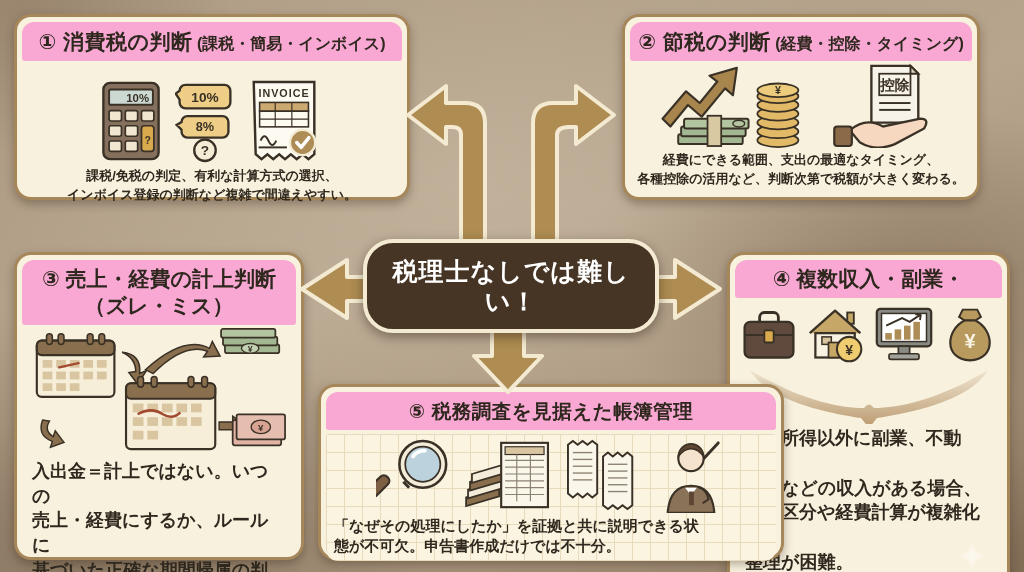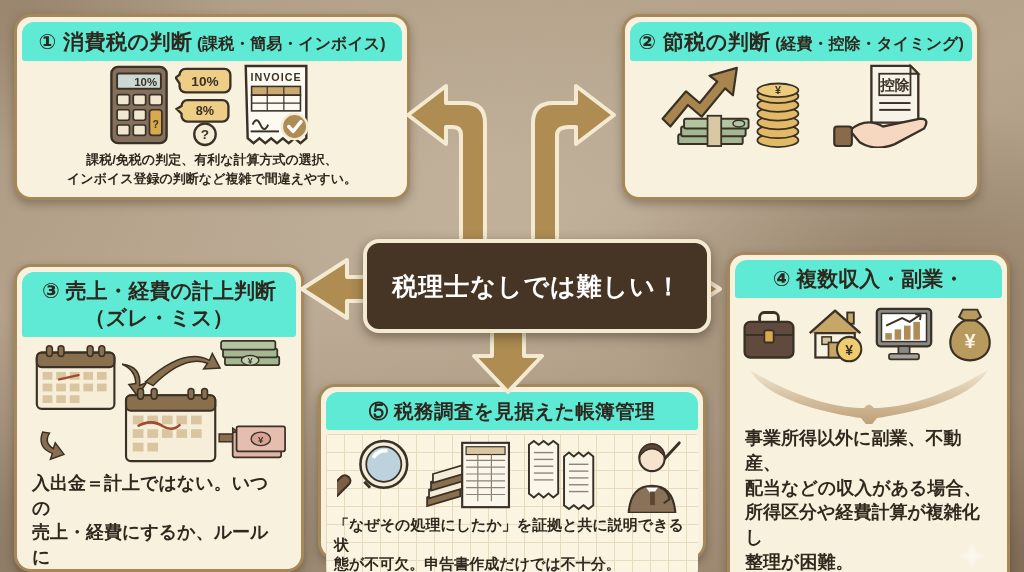--- a/index.html
+++ b/index.html
@@ -12,43 +12,43 @@
       radial-gradient(380px 240px at 98% 98%, rgba(96,76,56,.42), transparent 70%),
       radial-gradient(300px 200px at 2% 2%, rgba(120,98,76,.35), transparent 70%),
       radial-gradient(640px 420px at 46% 32%, rgba(210,196,174,.42), transparent 75%),
       linear-gradient(160deg,#ab9880 0%,#b7a58e 45%,#96816a 100%);
   }
   .card{
     position:absolute;background:#f8f1de;border:3px solid #a5875a;border-radius:17px;
     padding:5px;box-sizing:border-box;box-shadow:0 4px 10px rgba(50,35,20,.35);
   }
   .head{
-    background:#5eead4;border-radius:12px 12px 3px 3px;text-align:center;
+    background:#f9a8d4;border-radius:12px 12px 3px 3px;text-align:center;
     color:#2e271d;font-weight:bold;padding:6px 2px 5px;
   }
   .head .t{font-size:21px;letter-spacing:.5px;}
   .head .sub{font-size:16px;}
   .head .t2{font-size:21px;line-height:1.28;}
   .body-txt{
     color:#2f281e;font-weight:bold;margin:2px 0 0;white-space:pre-line;
   }
   .body-center{text-align:center;font-size:13px;line-height:1.45;}
   .body-left{font-size:18px;line-height:1.38;padding:0 10px;}
   .icons{display:flex;justify-content:center;align-items:center;}
   .grid-body{
     background-color:#faf4e1;border-radius:3px 3px 12px 12px;margin-top:4px;
     background-image:linear-gradient(#e7dbbc 1px,transparent 1px),
                      linear-gradient(90deg,#e7dbbc 1px,transparent 1px);
     background-size:18px 18px;
   }
   .center-box{
-    position:absolute;left:363px;top:239px;width:348px;height:94px;box-sizing:border-box;
-    background:#463424;border:4px solid #f4ead2;border-radius:16px;
+    position:absolute;left:363px;top:239px;width:296px;height:94px;box-sizing:border-box;
+    background:#463424;border:4px solid #f4ead2;border-radius:30px;
     display:flex;flex-direction:column;justify-content:center;align-items:center;
-    box-shadow:0 4px 12px rgba(40,28,16,.45);color:#ffffff;font-weight:bold;
+    box-shadow:0 4px 12px rgba(40,28,16,.45);color:#ffffff;font-weight:bold;text-align:center;
   }
   .center-box .l1{font-size:25px;letter-spacing:1px;line-height:1.2;}
   .center-box .l2{font-size:29px;letter-spacing:1.5px;line-height:1.2;}
   .arrows{position:absolute;left:0;top:0;pointer-events:none;}
   .arrow{fill:#ae8c52;stroke:#f4ead2;stroke-width:4;stroke-linejoin:round;}
   .sparkle{
     position:absolute;right:18px;bottom:28px;width:34px;height:34px;opacity:.55;
     background:radial-gradient(closest-side,#ffffff,rgba(255,255,255,0));
     clip-path:polygon(50% 0,62% 38%,100% 50%,62% 62%,50% 100%,38% 62%,0 50%,38% 38%);
     filter:blur(1px);
@@ -58,21 +58,21 @@
 </head>
 <body>
 
 <div class="stage">
 
   <section class="card" style="left:14px;top:14px;width:396px;height:186px;">
     <header class="head">
       <span class="t">① 消費税の判断</span>
       <span class="sub">(課税・簡易・インボイス)</span>
     </header>
-    <div class="icons" style="height:88px;gap:6px;">
+    <div class="icons" style="height:88px;gap:14px;margin-top:16px;">
       <svg width="60" height="80" viewBox="0 0 62 84">
         <rect x="2" y="2" width="58" height="80" rx="7" fill="#84705d" stroke="#3a3126" stroke-width="2.5"></rect>
         <rect x="8" y="9" width="46" height="16" rx="2" fill="#ccd8d2" stroke="#3a3126" stroke-width="2"></rect>
         <text x="50" y="22" font-size="12" font-weight="bold" fill="#3a3126" text-anchor="end">10%</text>
         <g fill="#f1e7d0" stroke="#3a3126" stroke-width="1.8">
           <rect x="8" y="31" width="13" height="11" rx="2"></rect>
             <rect x="25" y="31" width="13" height="11" rx="2"></rect>
             <rect x="42" y="31" width="13" height="11" rx="2"></rect>
           <rect x="8" y="47" width="13" height="11" rx="2"></rect>
             <rect x="25" y="47" width="13" height="11" rx="2"></rect>
@@ -140,23 +140,25 @@
         <path d="M42 4 h40 l8 8 v50 h-48 Z" fill="#f7f3e8" stroke="#3a3126" stroke-width="2.4"></path>
         <path d="M82 4 v8 h8 Z" fill="#e0d6bd" stroke="#3a3126" stroke-width="2"></path>
         <rect x="50" y="12" width="32" height="22" fill="none" stroke="#3a3126" stroke-width="1.8"></rect>
         <text x="66" y="29" font-size="15" font-weight="bold" fill="#3a3126" text-anchor="middle">控除</text>
         <line x1="50" y1="42" x2="82" y2="42" stroke="#3a3126" stroke-width="2"></line>
         <line x1="50" y1="49" x2="82" y2="49" stroke="#3a3126" stroke-width="2"></line>
         <path d="M20 70 Q36 56 54 66 L92 58 Q102 58 96 68 L66 84 Q46 92 30 82 Z" fill="#f6d7c0" stroke="#3a3126" stroke-width="2.4"></path>
         <rect x="4" y="66" width="18" height="20" rx="3" fill="#8a6a48" stroke="#3a3126" stroke-width="2.2"></rect>
       </svg>
     </div>
-  </section>
-
-  <section class="card" style="left:14px;top:252px;width:290px;height:308px;margin-top:12px;">
+    <p class="body-txt body-center">経費にできる範囲、支出の最適なタイミング、
+各種控除の活用など、判断次第で税額が大きく変わる。</p>
+  </section>
+
+  <section class="card" style="left:14px;top:252px;width:290px;height:308px;">
     <header class="head">
       <div class="t2">③ 売上・経費の計上判断</div>
       <div class="t2">（ズレ・ミス）</div>
     </header>
     <div class="icons" style="height:132px;">
       <svg width="264" height="128" viewBox="0 0 268 132">
         <g>
           <rect x="8" y="14" width="80" height="58" rx="5" fill="#f6eed8" stroke="#3a3126" stroke-width="2.2"></rect>
           <rect x="8" y="14" width="80" height="15" rx="5" fill="#8a6f4e" stroke="#3a3126" stroke-width="2.2"></rect>
           <g fill="#8a6f4e" stroke="#3a3126" stroke-width="1.6">
@@ -280,21 +282,21 @@
       </defs>
       <path d="M6 2 C56 32 96 40 120 40 Q125 33 130 40 C154 40 194 32 244 2 C226 34 160 46 133 50 L125 60 L117 50 C90 46 24 34 6 2 Z" fill="url(#fgrad)"></path>
     </svg>
     <p class="body-txt body-left">事業所得以外に副業、不動産、
 配当などの収入がある場合、
 所得区分や経費計算が複雑化し
 整理が困難。</p>
     <div class="sparkle"></div>
   </section>
 
-  <section class="card" style="left:318px;top:384px;width:388px;height:176px;font-family:Liberation Serif, serif;">
+  <section class="card" style="left:318px;top:384px;width:466px;height:176px;">
     <header class="head">
       <span class="t" style="font-size:19.5px;">⑤ 税務調査を見据えた帳簿管理</span>
     </header>
     <div class="grid-body">
       <div class="icons" style="height:82px;gap:8px;">
         <svg width="78" height="76" viewBox="0 0 80 78">
           <circle cx="48" cy="28" r="24" fill="#f3ecd9" stroke="#3a3126" stroke-width="2.6"></circle>
           <circle cx="48" cy="28" r="18" fill="#bcd3de" stroke="#3a3126" stroke-width="1.8"></circle>
           <path d="M38 20 q4 -6 12 -6" stroke="#ffffff" stroke-width="4" fill="none" stroke-linecap="round"></path>
           <rect x="8" y="48" width="26" height="11" rx="5" transform="rotate(-45 8 74)" fill="#7d5f43" stroke="#3a3126" stroke-width="2.2"></rect>

